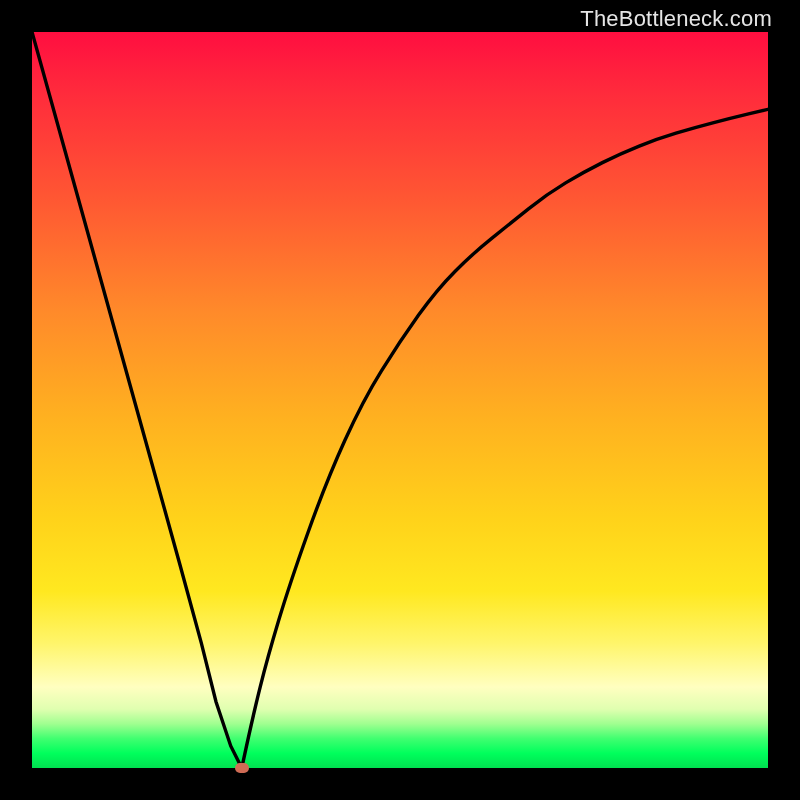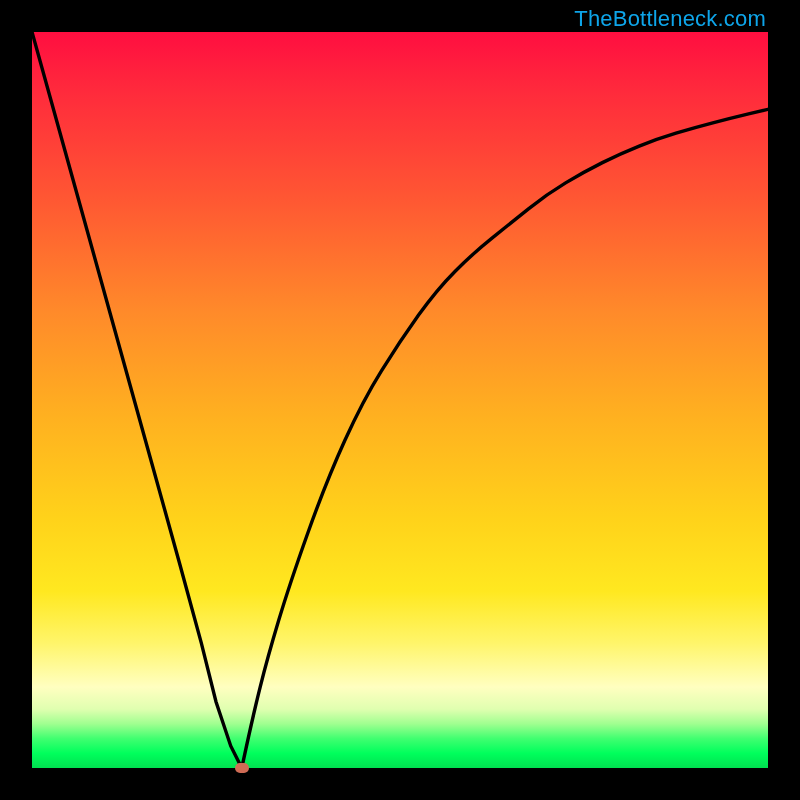--- a/index.html
+++ b/index.html
@@ -37,23 +37,23 @@
       #ffffc0 89%,
       #e0ffb0 92%,
       #a0ff90 94%,
       #40ff70 96%,
       #00ff5c 98%,
       #00e050 100%
     );
   }
   .watermark {
     position: absolute;
-    right: 34px;
+    right: 28px;
     top: 6px;
-    color: #0ea5e9;
+    color: #e5e5e5;
     font-size: 22px;
     letter-spacing: 0.2px;
   }
   svg.curve {
     position: absolute;
     left: 0;
     top: 0;
     width: 736px;
     height: 736px;
   }

